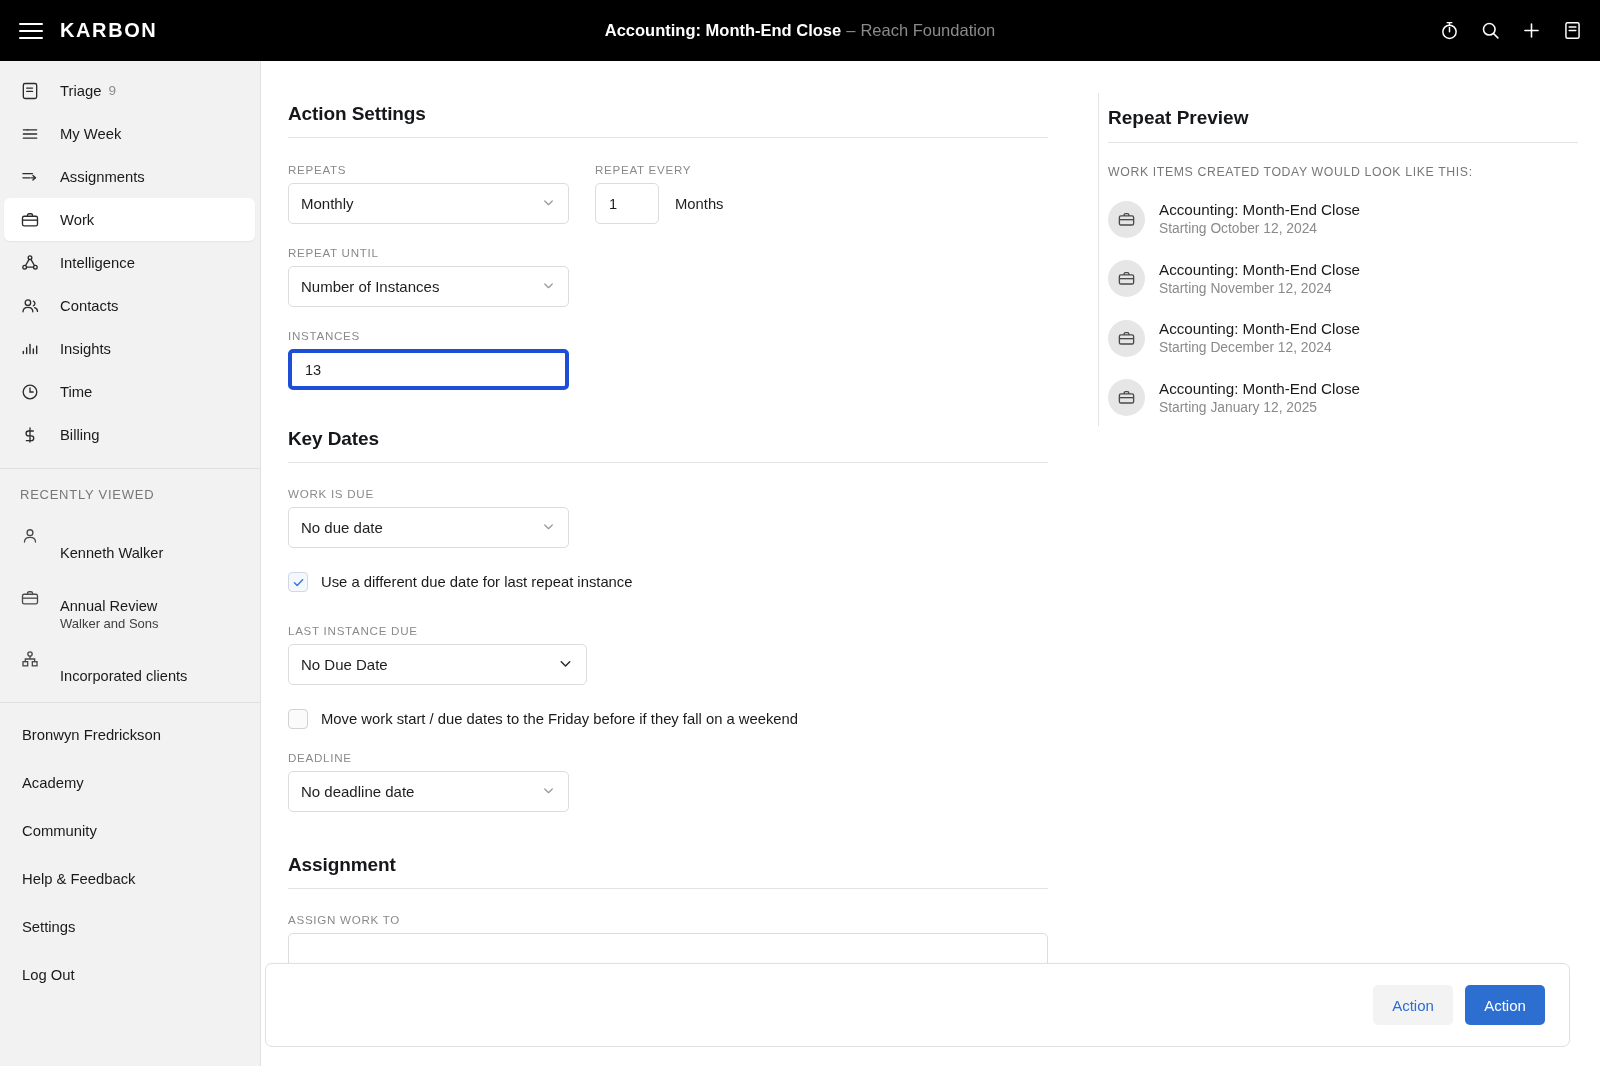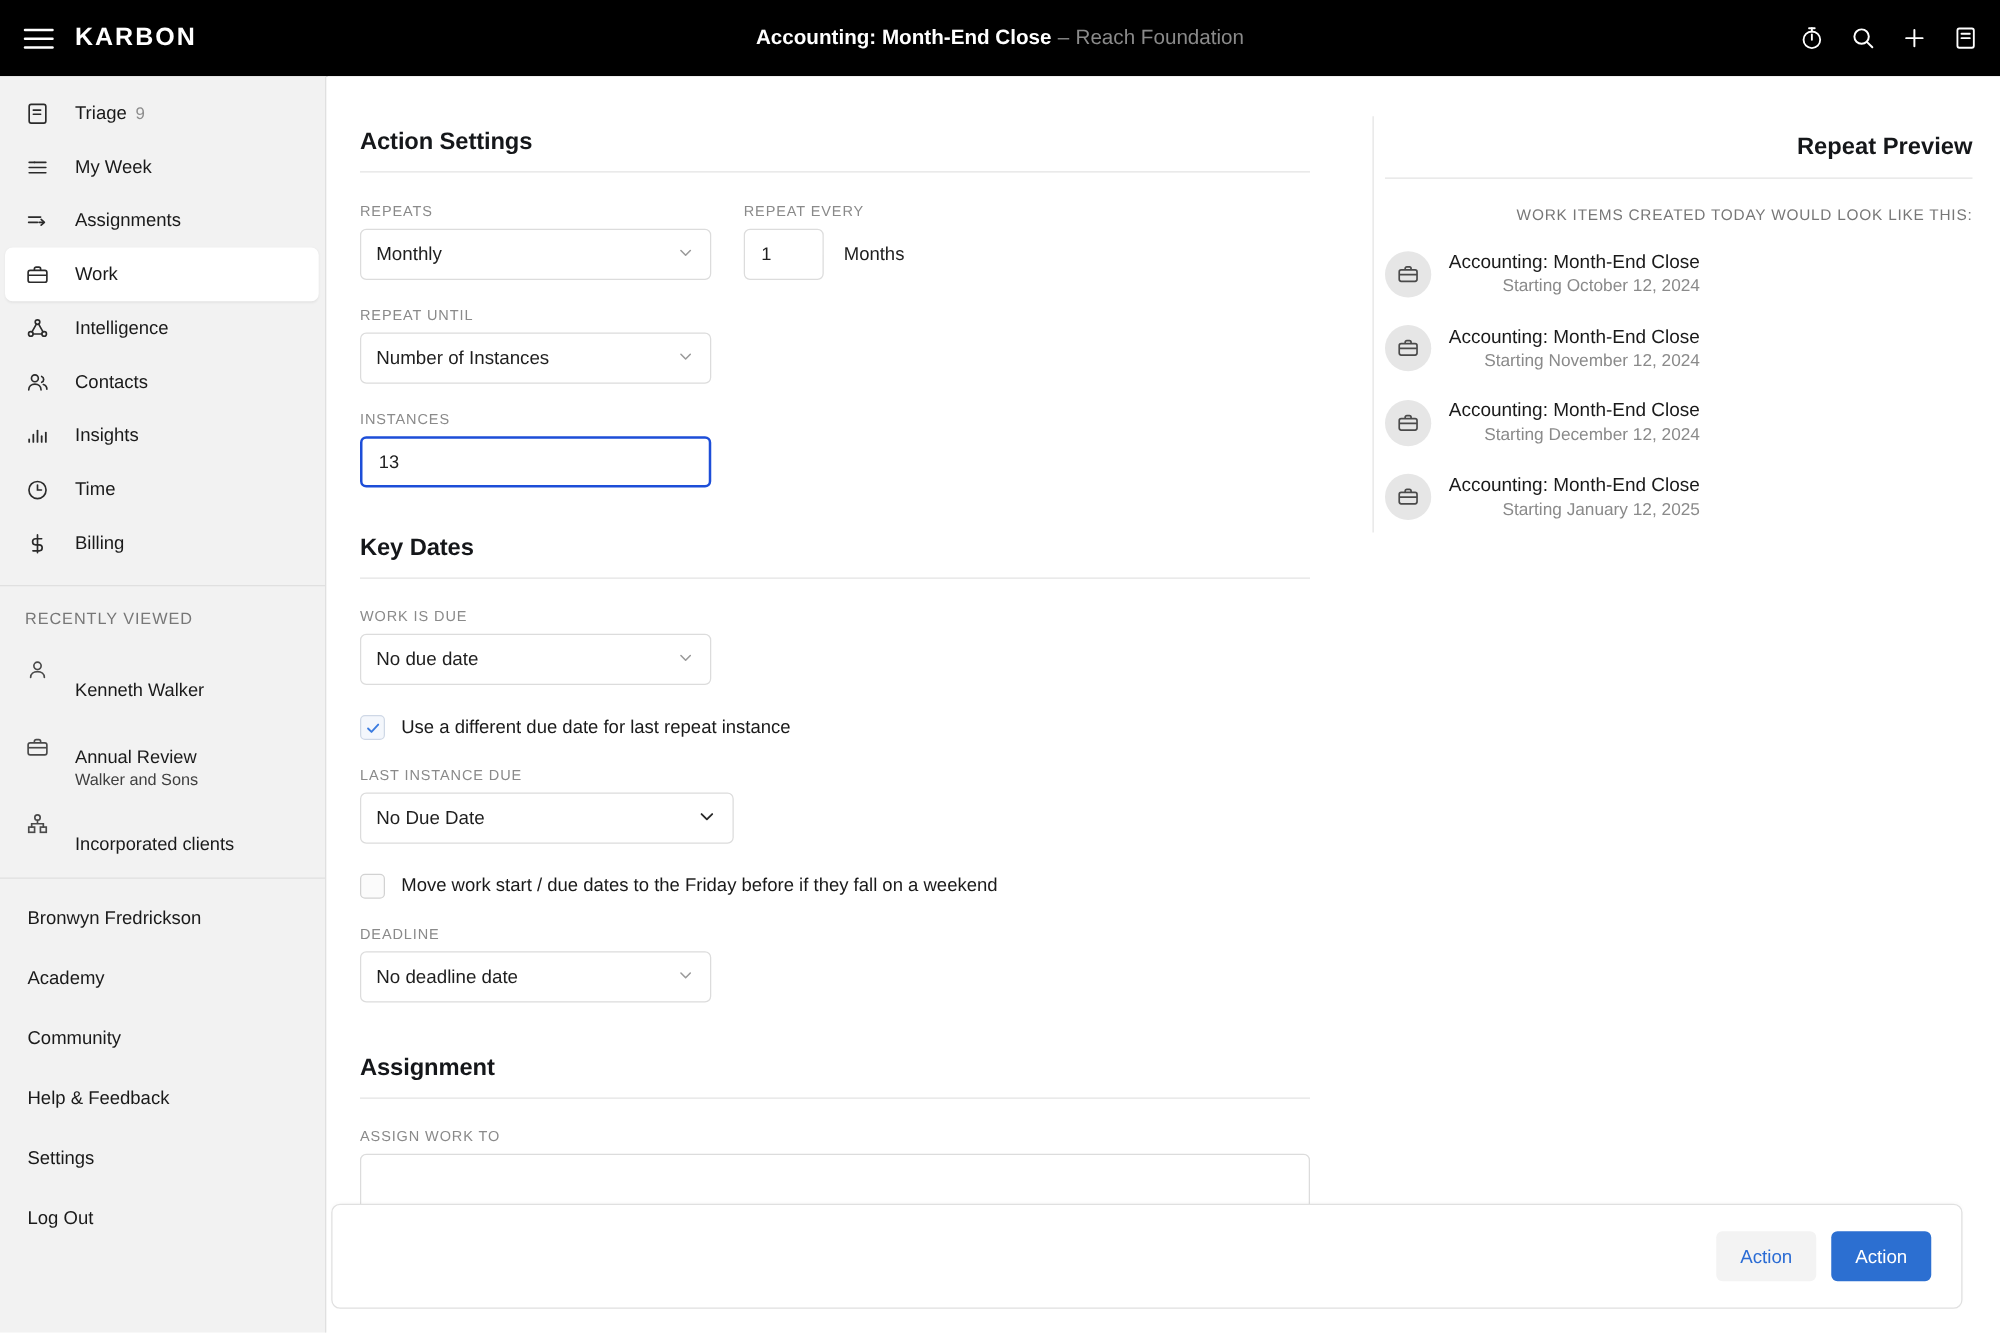--- a/index.html
+++ b/index.html
@@ -124,21 +124,21 @@
   .select-box.strong .chev { color: #2b2b2b; }
 
   .num-box {
     width: 64px; height: 41px;
     border: 1px solid #dcdcdc; border-radius: 5px; background:#fff;
     display: flex; align-items: center; padding-left: 13px;
     font-size: 14.6px; color: #1e1e1e;
   }
   .text-box {
     height: 41px;
-    border: 2px solid #1d4ed8; border-radius: 5px; background:#fff;
+    border: 4px solid #1d4ed8; border-radius: 5px; background:#fff;
     display: flex; align-items: center; padding-left: 13px;
     font-size: 14.6px; color: #1e1e1e;
   }
   .unit-label { font-size: 14.8px; color: #1e1e1e; margin-left: 16px; }
 
   .cb-row { display: flex; align-items: center; }
   .cb {
     width: 20px; height: 20px; border-radius: 4px;
     border: 1px solid #d2d2d2; background: #fbfbfb;
     display: flex; align-items: center; justify-content: center;
@@ -146,21 +146,21 @@
   }
   .cb.checked { background:#f4f7fc; border-color:#cfd8e6; }
   .cb-label { font-size: 14.8px; color: #1a1a1a; margin-left: 13px; }
 
   .big-area {
     border: 1px solid #dcdcdc; border-radius: 5px; background:#fff;
   }
 
   
   #preview {
-    position: absolute; left: 846px; top: 0; width: 470px; text-align: right;
+    position: absolute; left: 846px; top: 0; width: 470px;
   }
   #preview-divider {
     position: absolute; left: 836px; top: 32px;
     width: 1px; height: 333px; background: #e3e3e3;
   }
   .pv-title { font-size: 19px; font-weight: bold; color: #15171a; }
   .pv-rule { height: 1px; background: #e3e3e3; margin-top: 13px; }
   .pv-caption {
     font-size: 12.3px; letter-spacing: .62px; color: #777777;
     text-transform: uppercase; margin-top: 22px;
@@ -485,21 +485,21 @@
 
       <div class="cb-row" style="margin-top:24px;">
         <span class="cb checked">
           <svg width="13" height="13" viewBox="0 0 24 24" fill="none" stroke="#3c7ce0" stroke-width="2.8" stroke-linecap="round" stroke-linejoin="round">
               <polyline points="4.5,12.6 9.6,17.6 19.5,6.8"></polyline>
             </svg>
         </span>
         <span class="cb-label">Use a different due date for last repeat instance</span>
       </div>
 
-      <div style="width:299px; margin-top:22px;">
+      <div style="width:299px; margin-top:32px;">
         <div class="fld-label">LAST INSTANCE DUE</div>
         <div class="select-box strong">
           <span>No Due Date</span>
           <span class="chev">
             <svg width="17" height="17" viewBox="0 0 24 24" fill="none" stroke="currentColor" stroke-width="2.1" stroke-linecap="round" stroke-linejoin="round">
                 <polyline points="6,9.5 12,15.5 18,9.5"></polyline>
               </svg>
           </span>
         </div>
       </div>

